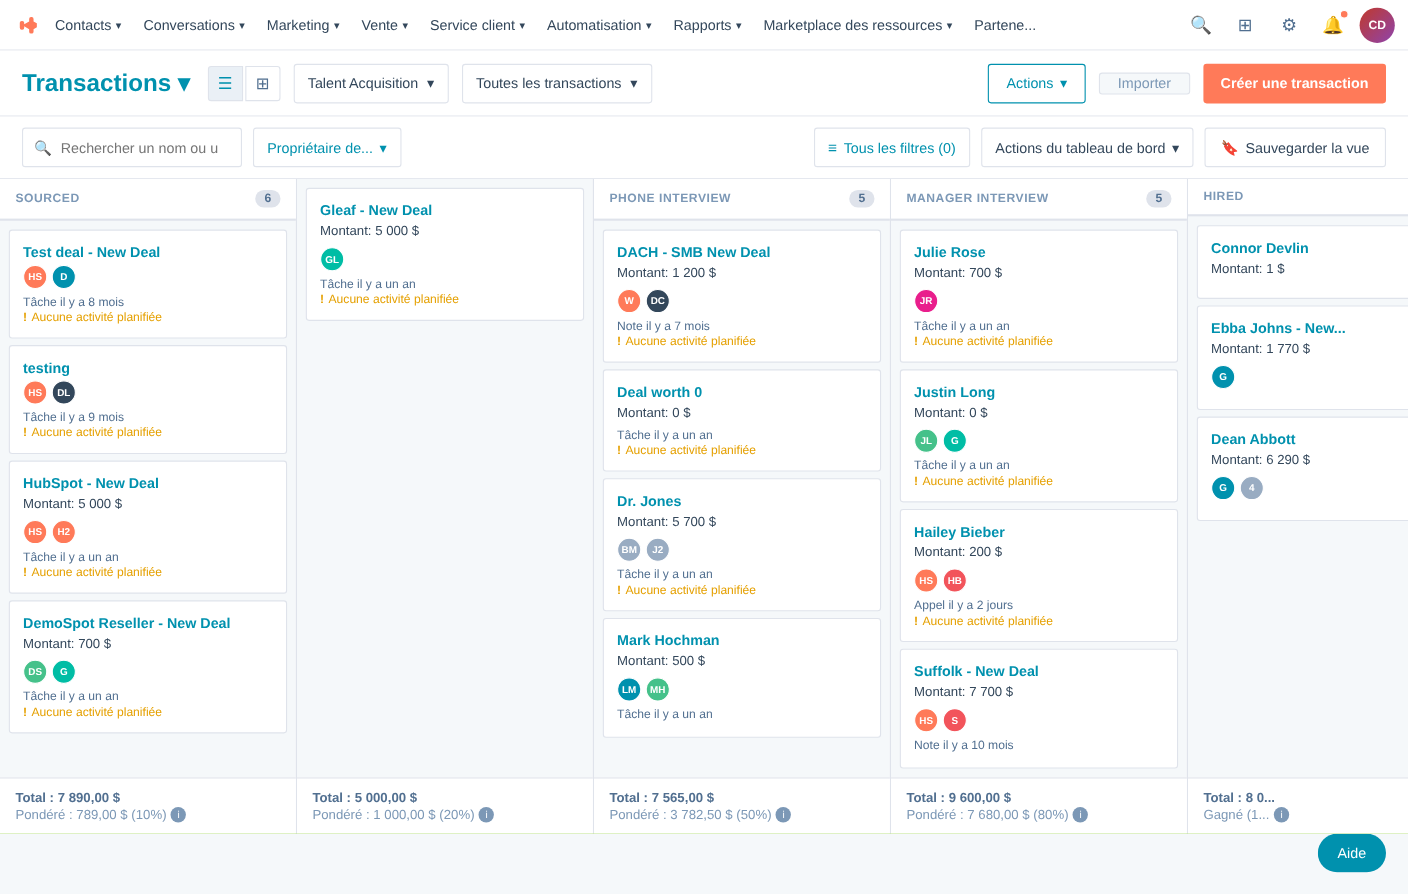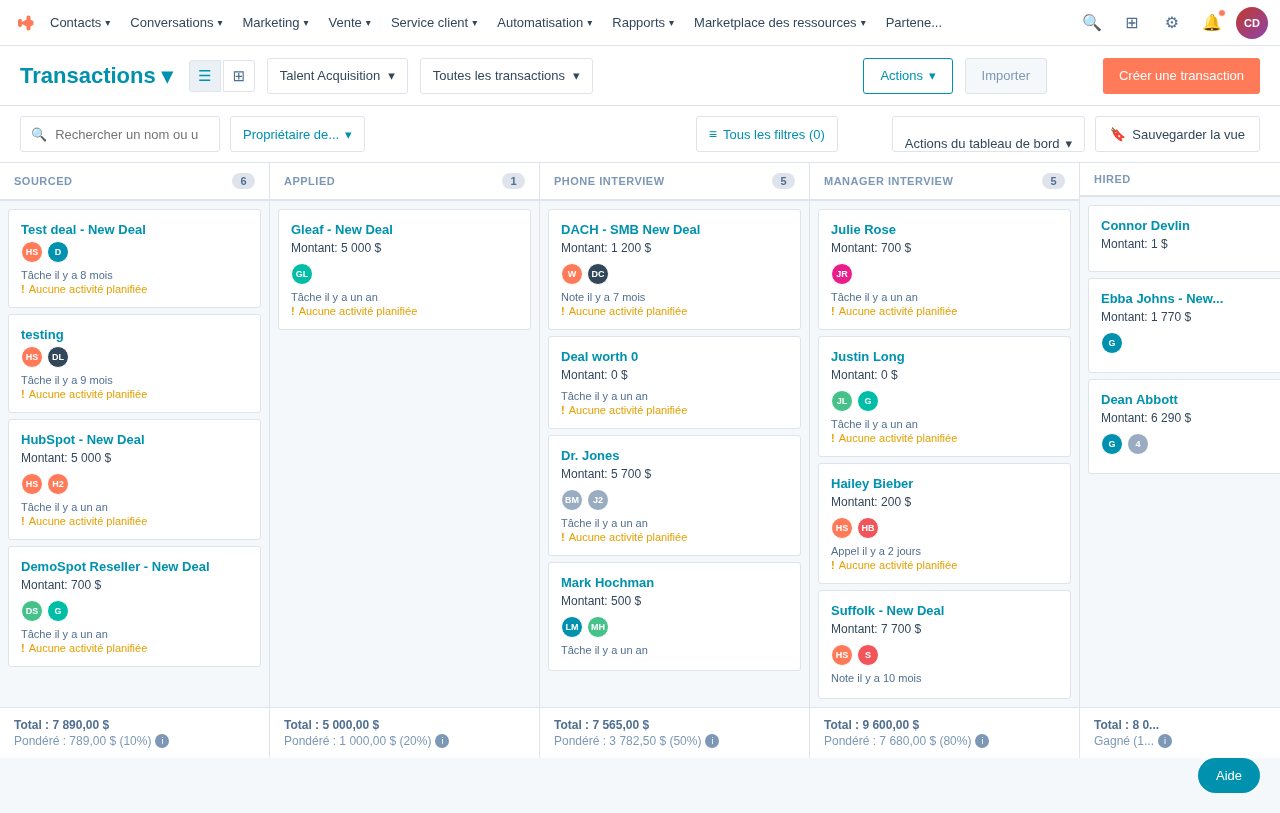--- a/index.html
+++ b/index.html
@@ -112,38 +112,37 @@
       display: flex; align-items: center; gap: 6px;
       cursor: pointer;
       font-size: 13px;
       color: #0091ae;
     }
     .btn-import {
       border: 1px solid #dfe3eb;
       border-radius: 3px;
       background: #f5f8fa;
       padding: 0 16px;
-      height: 36px;
+      height: 20px;
       display: flex; align-items: center;
       cursor: pointer;
       font-size: 13px;
       color: #7c98b6;
     }
     .btn-create {
       border: none;
       border-radius: 3px;
       background: #ff7a59;
       padding: 0 16px;
       height: 36px;
       display: flex; align-items: center;
       cursor: pointer;
       font-size: 13px;
       color: #fff;
-      font-weight: 400;
-      margin-left: 44px;
+      font-weight: 700;
     }
 
     
     .filter-bar {
       background: #fff;
       border-bottom: 1px solid #dfe3eb;
       padding: 10px 20px;
       display: flex;
       align-items: center;
       gap: 10px;
@@ -186,25 +185,24 @@
       cursor: pointer;
       font-size: 13px;
       color: #0091ae;
     }
     .board-actions-btn {
       border: 1px solid #dfe3eb;
       border-radius: 3px;
       background: #fff;
       padding: 0 12px;
       height: 36px;
-      display: flex; align-items: flex-end; gap: 6px;
+      display: flex; align-items: center; gap: 6px;
       cursor: pointer;
       font-size: 13px;
       color: #33475b;
-      margin-left: 44px;
     }
     .save-view-btn {
       border: 1px solid #dfe3eb;
       border-radius: 3px;
       background: #fff;
       padding: 0 14px;
       height: 36px;
       display: flex; align-items: center; gap: 6px;
       cursor: pointer;
       font-size: 13px;
@@ -529,24 +527,20 @@
       </div>
       <div class="column-footer">
     <div class="footer-total">Total : 7 890,00 $</div>
     <div class="footer-weighted">
       Pondéré : 789,00 $ (10%)
       <span class="info-icon">i</span>
     </div>
   </div>
     </div>
     <div class="board-column">
-      <div class="column-header">
-        <span>APPLIED</span>
-        <span class="column-count">1</span>
-      </div>
       <div class="column-cards">
         <div class="card">
       <div class="card-title">Gleaf - New Deal</div>
       <div class="card-amount">Montant: 5 000 $</div>
       <div class="card-avatars">
             <div class="mini-avatar av-green">GL</div>
           </div>
       <div class="card-task">Tâche il y a un an</div>
       <div class="card-no-activity">Aucune activité planifiée</div>
     </div>

